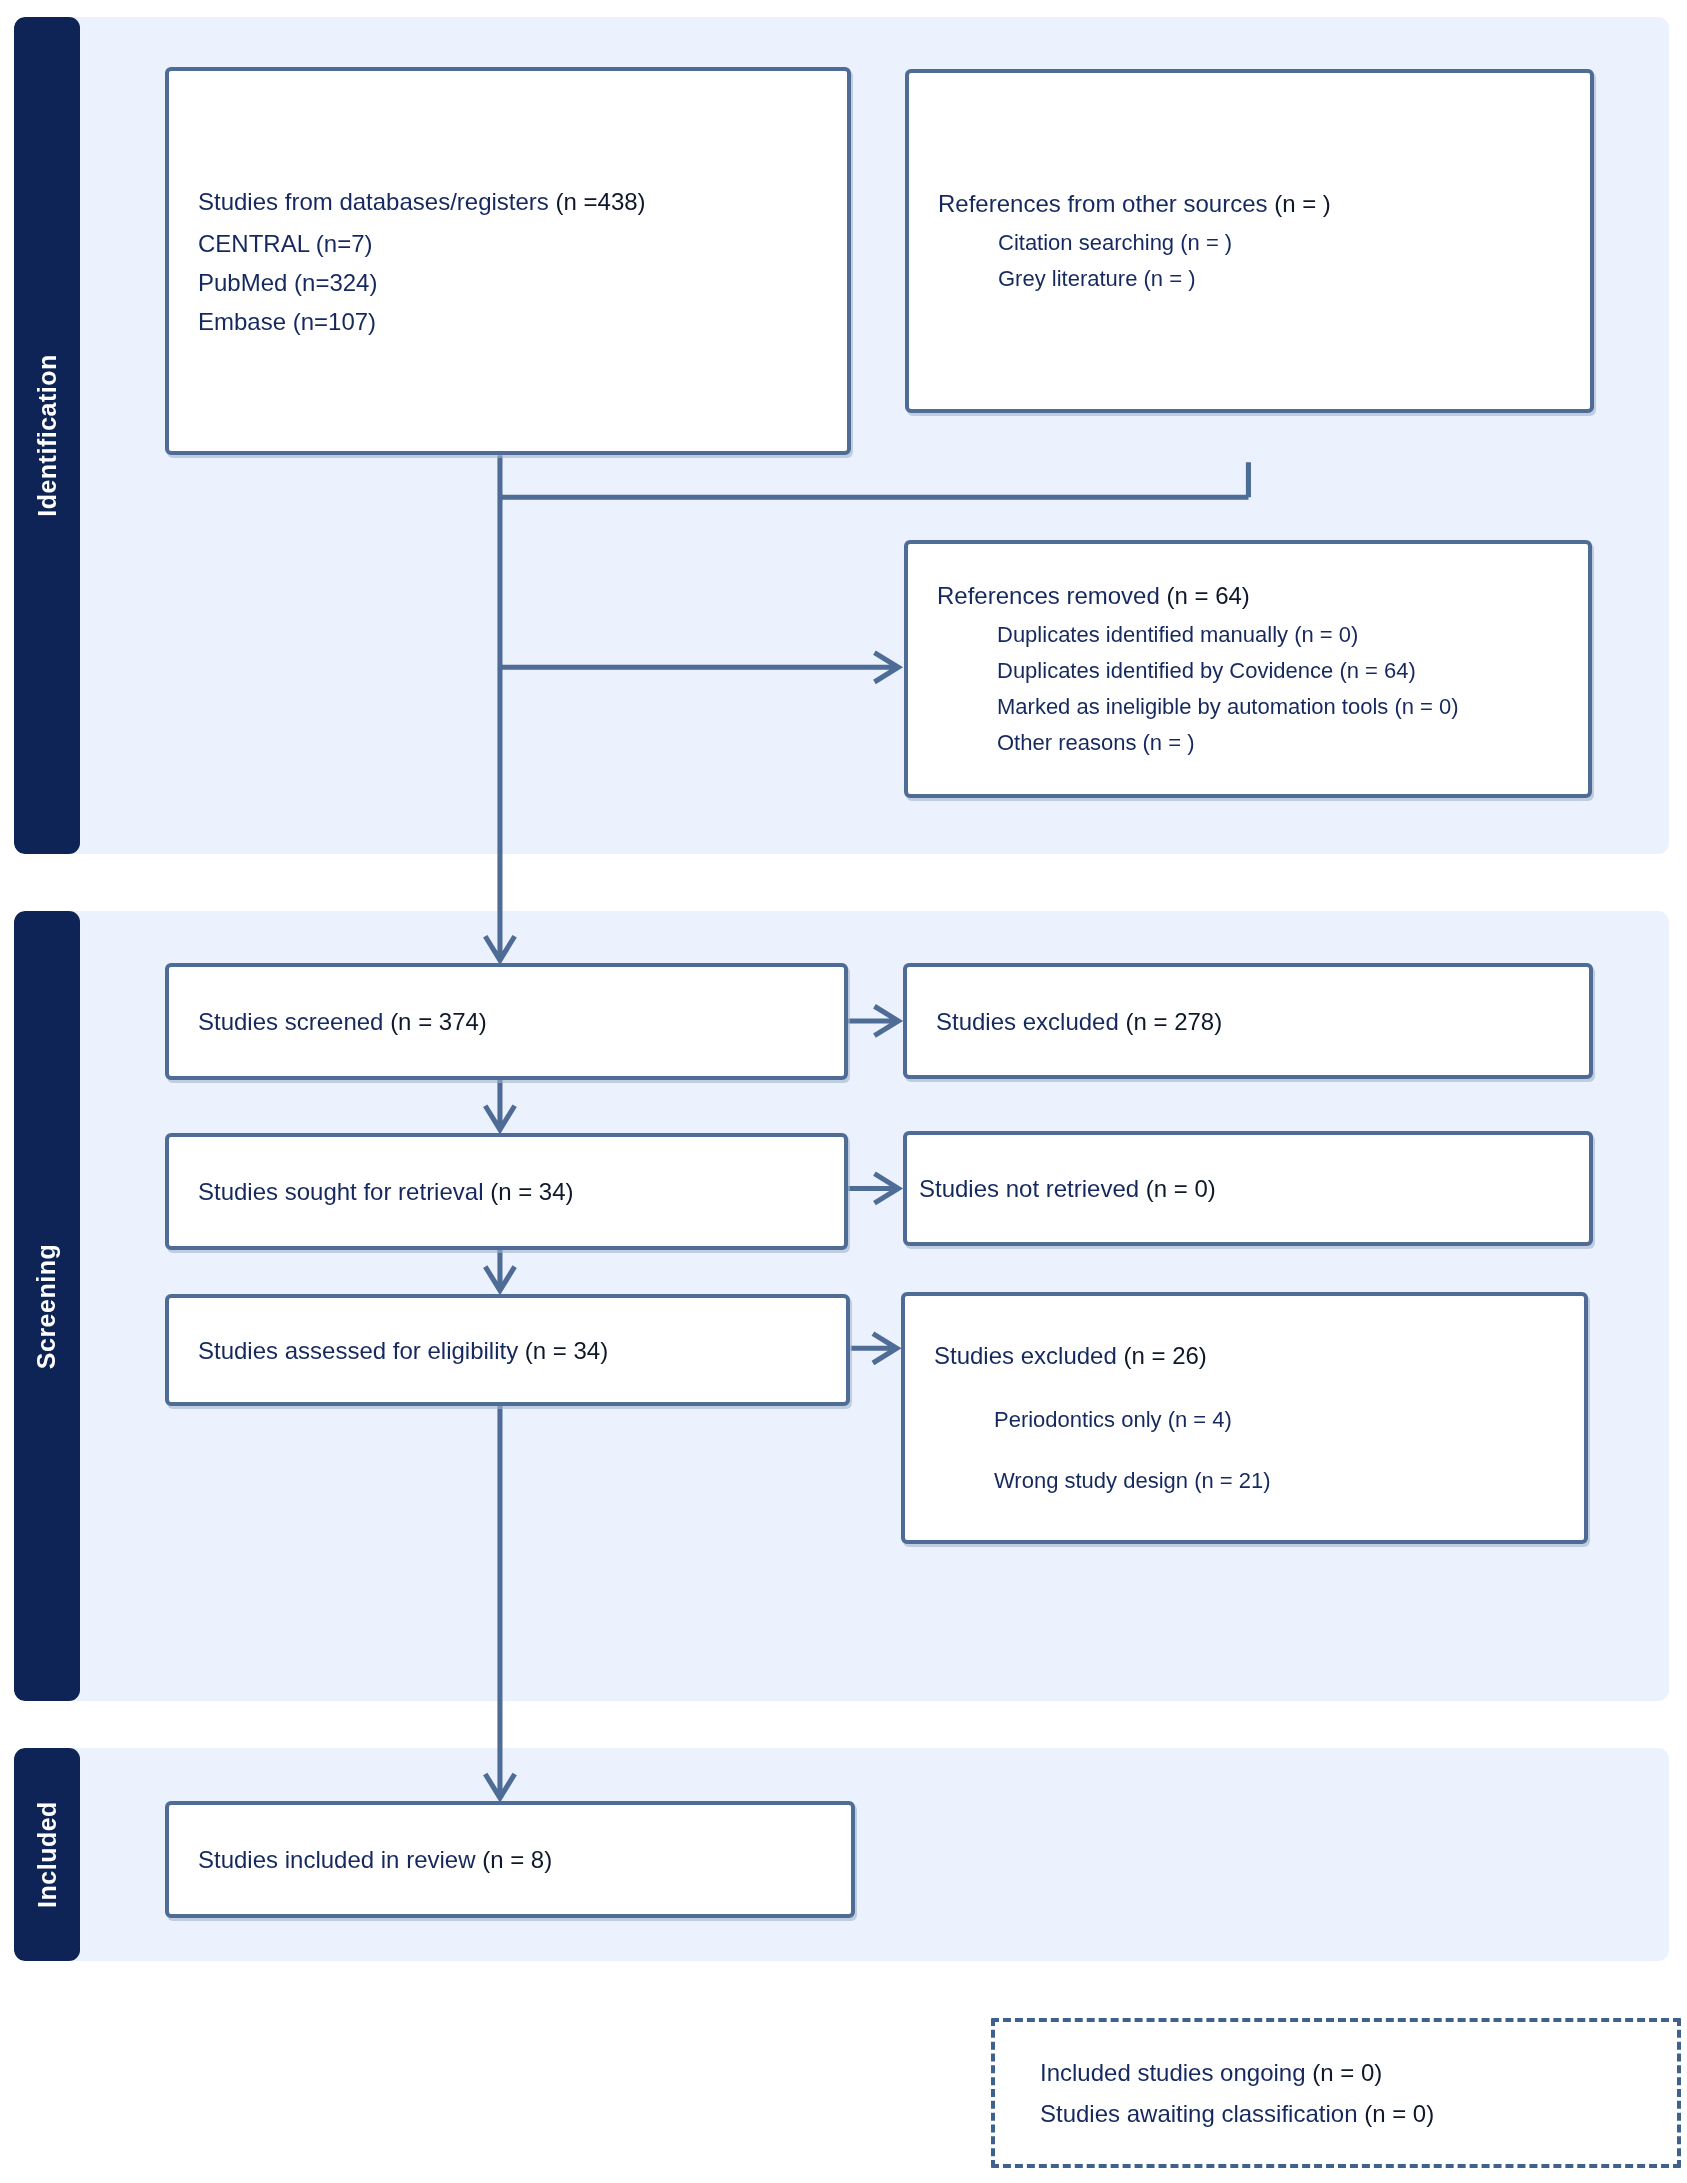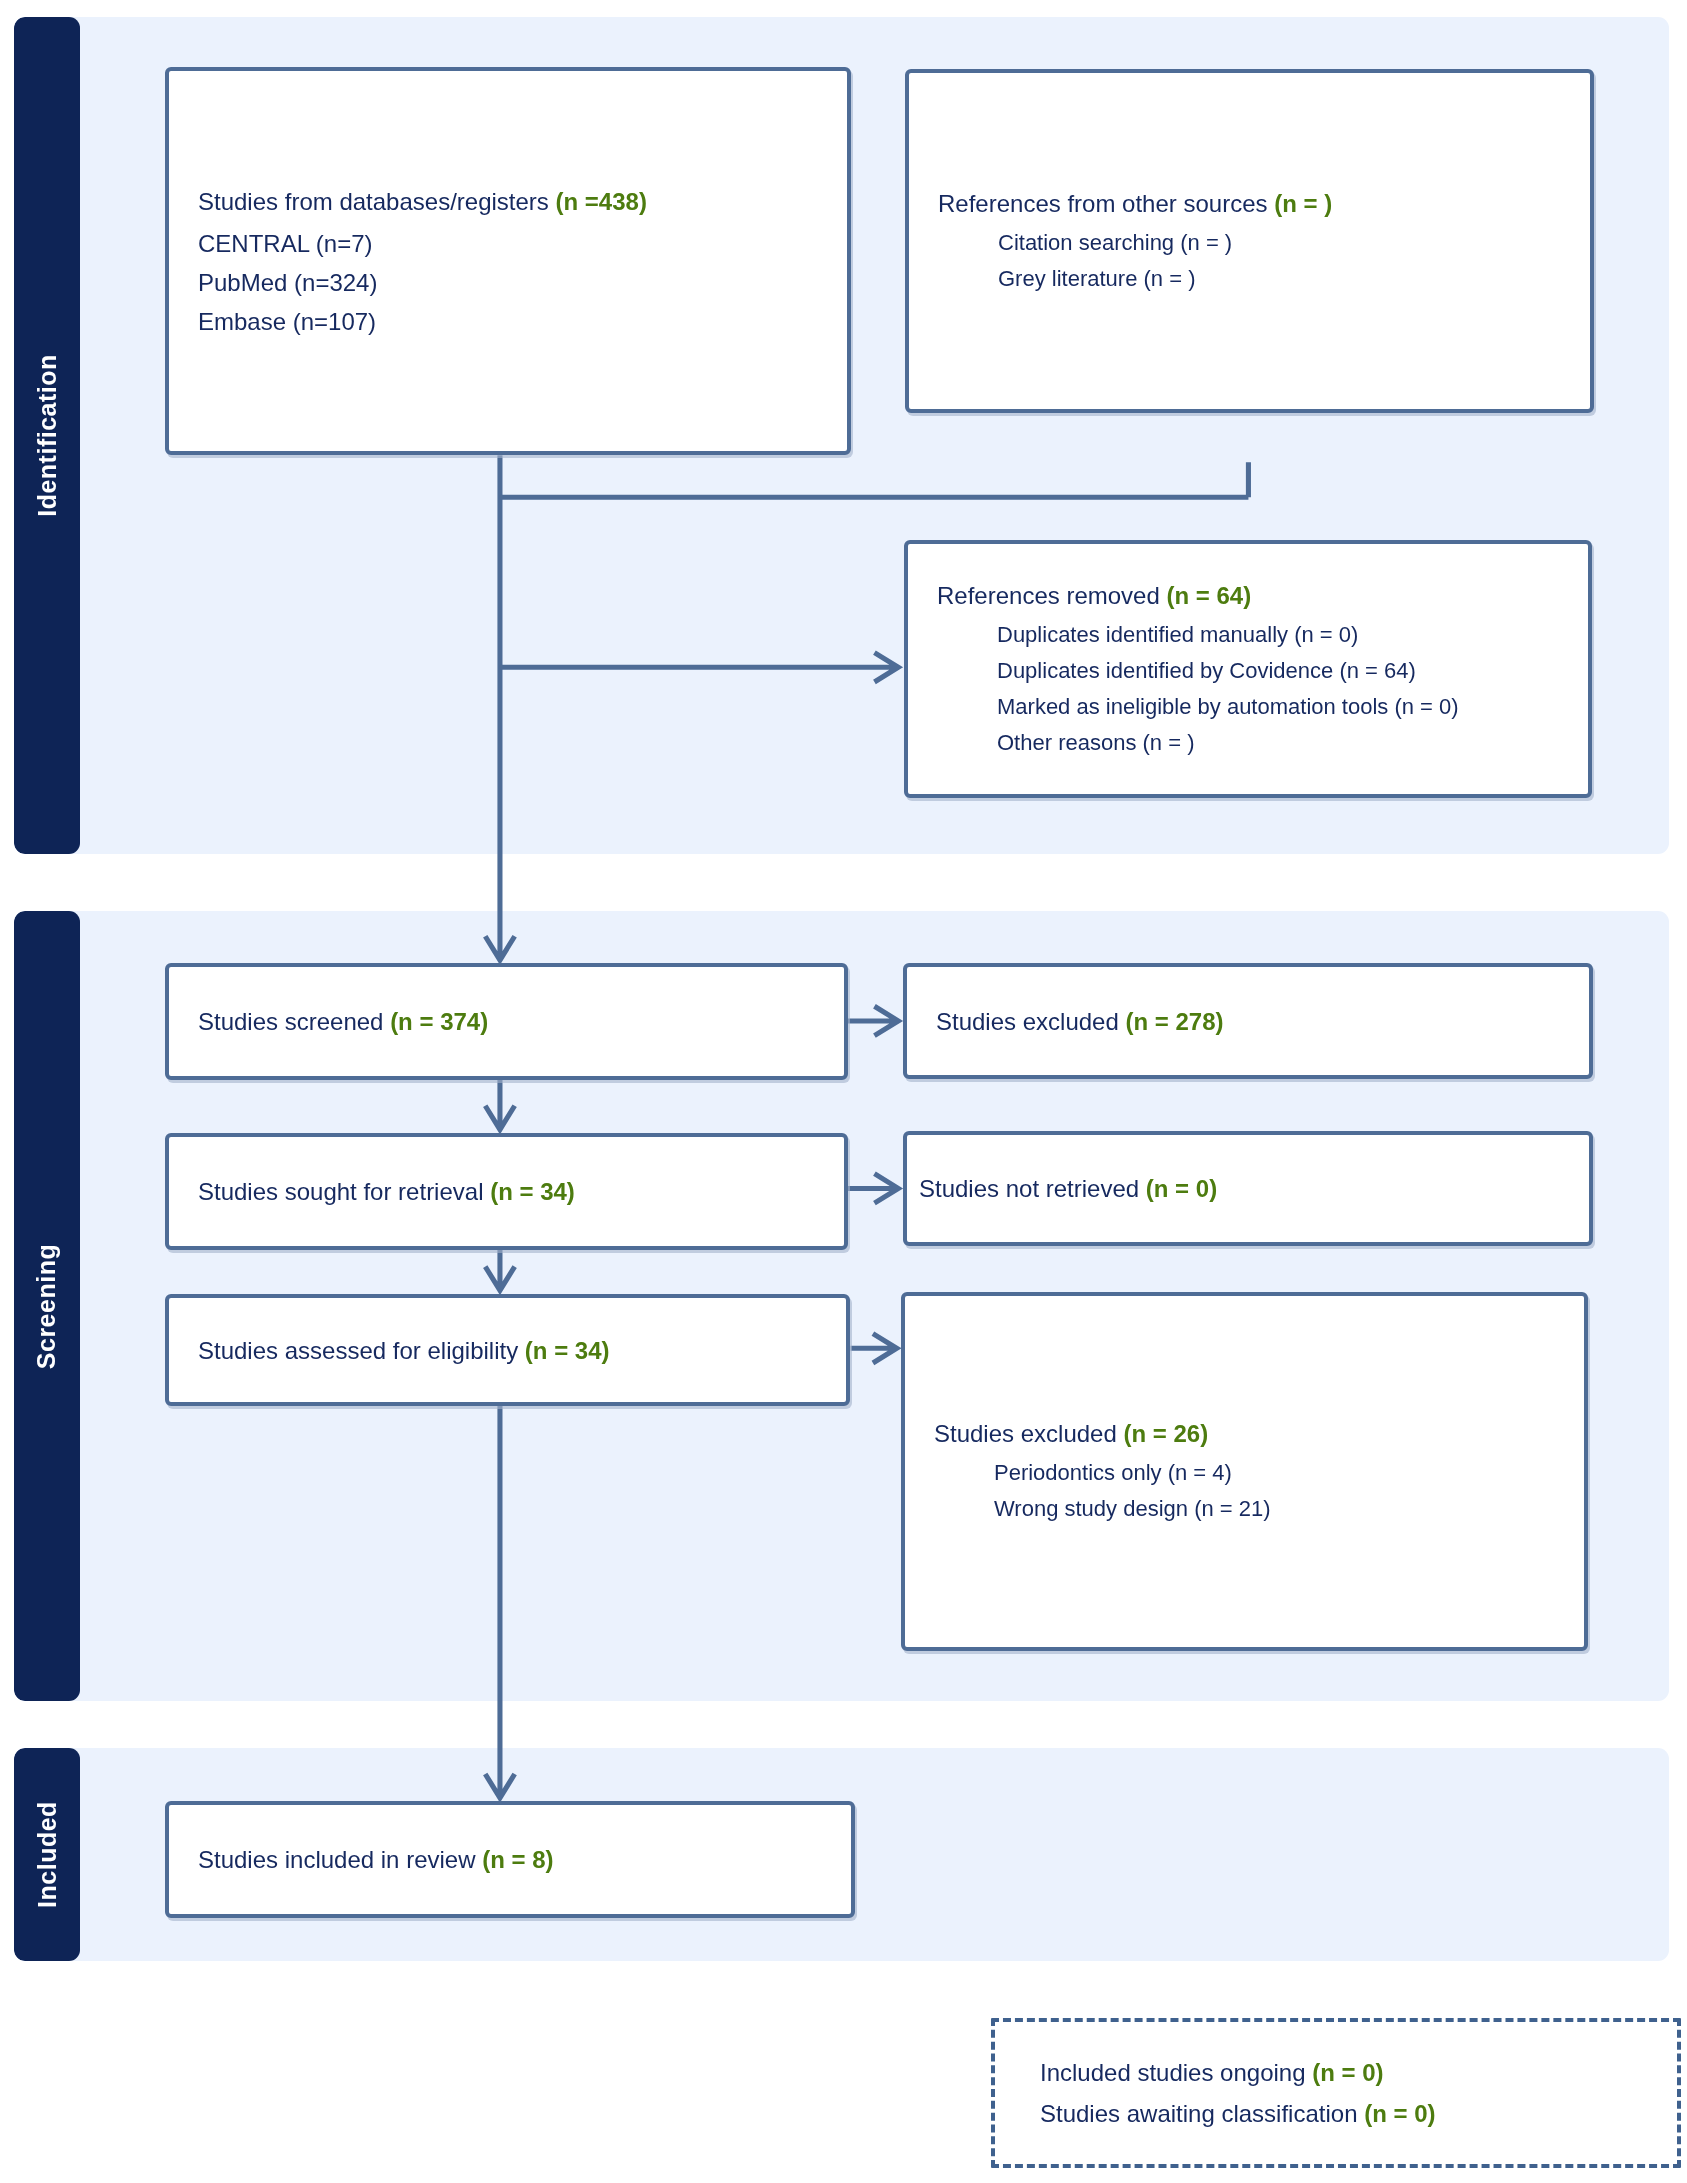--- a/index.html
+++ b/index.html
@@ -15,21 +15,21 @@
 
   
   #connectors{position:absolute;left:0;top:0;z-index:5;pointer-events:none;}
 
   
   .box{position:absolute;z-index:10;background:#ffffff;border:4px solid #4e6c96;border-radius:6px;
        box-shadow:2px 3px 0 rgba(163,178,204,0.6);box-sizing:border-box;
        display:flex;flex-direction:column;justify-content:center;padding:0 20px 0 29px;}
   .line{font-size:24px;line-height:39px;color:#16295f;white-space:nowrap;}
   .tight .line{line-height:36px;}
-  .line .n{color:#4d7c0f;font-weight:700;}
+  .line .n{color:#0f172a;font-weight:400;}
   .line.main{margin-bottom:3px;}
   .line.sub{font-size:22px;padding-left:60px;}
 
   .box.dashed{border:4px dashed #3f618e;border-radius:1px;box-shadow:none;padding-left:45px;}
   .box.dashed .line{line-height:41px;margin-bottom:0;}
 </style>
 </head>
 <body>
 
 <div id="canvas">
@@ -107,21 +107,21 @@
   </div>
 
   <div class="box" style="left:903px;top:1131px;width:690px;height:115px;padding-left:12px;">
     <div class="line"><span>Studies not retrieved </span><span class="n">(n = 0)</span></div>
   </div>
 
   <div class="box" style="left:165px;top:1294px;width:685px;height:112px;">
     <div class="line"><span>Studies assessed for eligibility </span><span class="n">(n = 34)</span></div>
   </div>
 
-  <div class="box tight" style="left:901px;top:1292px;width:687px;height:359px;">
+  <div class="box tight" style="left:901px;top:1292px;width:687px;height:252px;gap:25px;">
     <div class="line main"><span>Studies excluded </span><span class="n">(n = 26)</span></div>
     <div class="line sub"><span>Periodontics only (n = 4)</span></div>
     <div class="line sub"><span>Wrong study design (n = 21)</span></div>
   </div>
 
   <div class="box" style="left:165px;top:1801px;width:690px;height:117px;justify-content:center;">
     <div class="line"><span>Studies included in review </span><span class="n">(n = 8)</span></div>
   </div>
 
   <div class="box dashed" style="left:991px;top:2018px;width:690px;height:150px;">

